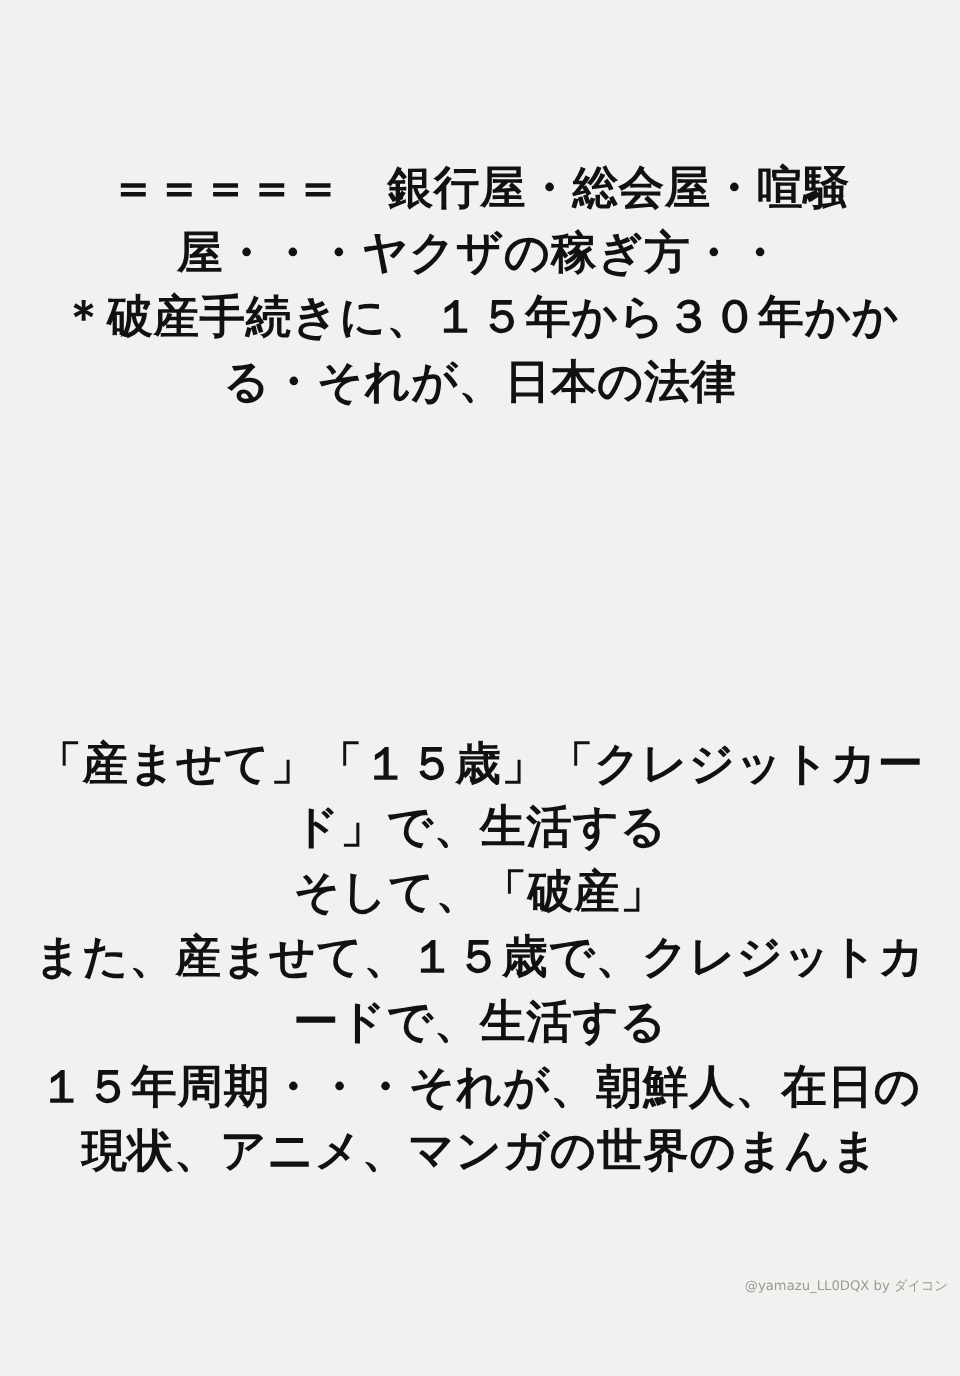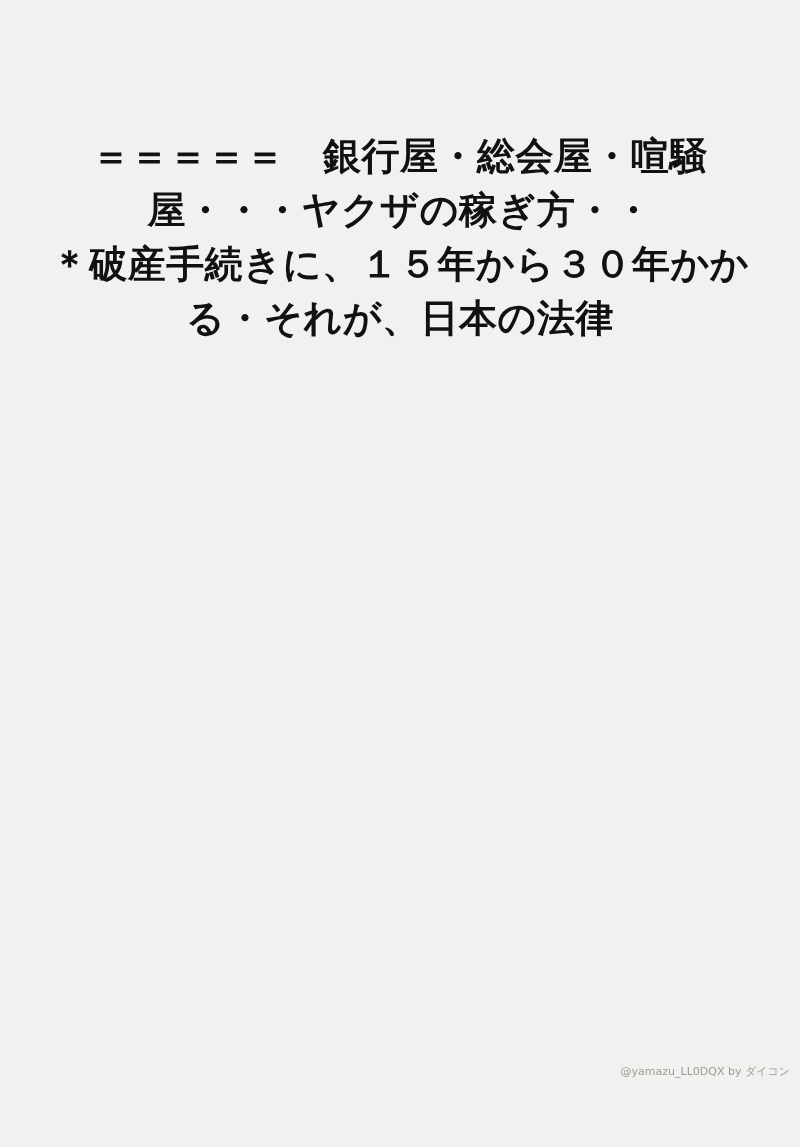--- a/index.html
+++ b/index.html
@@ -50,20 +50,24 @@
 </style>
 </head>
 <body>
 
 <div class="page">
 
   <div class="text-body">
     <div class="block">＝＝＝＝＝　銀行屋・総会屋・喧騒屋・・・ヤクザの稼ぎ方・・
 ＊破産手続きに、１５年から３０年かかる・それが、日本の法律</div>
     <div class="spacer"></div>
+    <div class="block">「産ませて」「１５歳」「クレジットカード」で、生活する
+そして、「破産」
+また、産ませて、１５歳で、クレジットカードで、生活する
+１５年周期・・・それが、朝鮮人、在日の現状、アニメ、マンガの世界のまんま</div>
     <div class="spacer"></div>
     
     
     
   </div>
 
   <div class="watermark">@yamazu_LL0DQX by ダイコン</div>
 
 </div>
 

